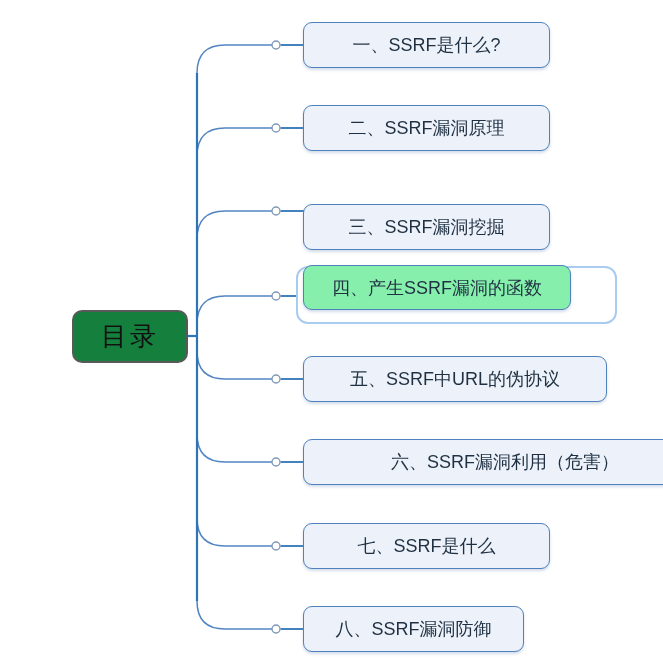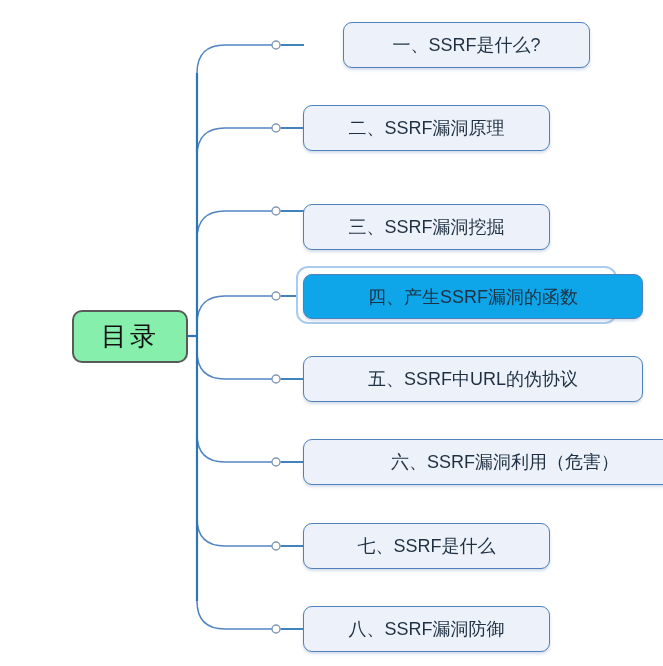--- a/index.html
+++ b/index.html
@@ -22,21 +22,21 @@
     width: 663px;
     height: 666px;
   }
   .root-node {
     position: absolute;
     left: 72px;
     top: 310px;
     width: 116px;
     height: 53px;
     box-sizing: border-box;
-    background: #86efac;
+    background: #15803d;
     border: 2px solid #595959;
     border-radius: 10px;
     display: flex;
     align-items: center;
     justify-content: center;
     font-size: 26px;
     font-weight: 500;
     letter-spacing: 3px;
     color: #111111;
     cursor: default;
@@ -109,29 +109,29 @@
       <circle cx="276" cy="462" r="4"></circle>
       <circle cx="276" cy="546" r="4"></circle>
       <circle cx="276" cy="629" r="4"></circle>
     </g>
   </svg>
 
   <div class="root-node">目录</div>
 
   <div class="selection-ring"></div>
 
-  <div class="branch-node" style="top:22px;  width:247px;margin-left:40px;">一、SSRF是什么?</div>
+  <div class="branch-node" style="top:22px;  width:247px;">一、SSRF是什么?</div>
 
   <div class="branch-node" style="top:105px; width:247px;text-align:right;">二、SSRF漏洞原理</div>
 
   <div class="branch-node" style="top:204px; width:247px;">三、SSRF漏洞挖掘</div>
 
-  <div class="branch-node" style="top:274px; height:45px; width:340px; background:#0ea5e9;">四、产生SSRF漏洞的函数</div>
+  <div class="branch-node" style="top:265px; height:45px; width:268px; background:#86efac;">四、产生SSRF漏洞的函数</div>
 
-  <div class="branch-node" style="top:356px; width:340px;">五、SSRF中URL的伪协议</div>
+  <div class="branch-node" style="top:356px; width:304px;">五、SSRF中URL的伪协议</div>
 
   <div class="branch-node" style="top:439px; width:388px;padding-left:16px;">六、SSRF漏洞利用（危害）</div>
 
   <div class="branch-node" style="top:523px; width:247px;">七、SSRF是什么</div>
 
-  <div class="branch-node" style="top:606px; width:247px;">八、SSRF漏洞防御</div>
+  <div class="branch-node" style="top:606px; width:221px;">八、SSRF漏洞防御</div>
 
 </div>
 
 </body></html>

